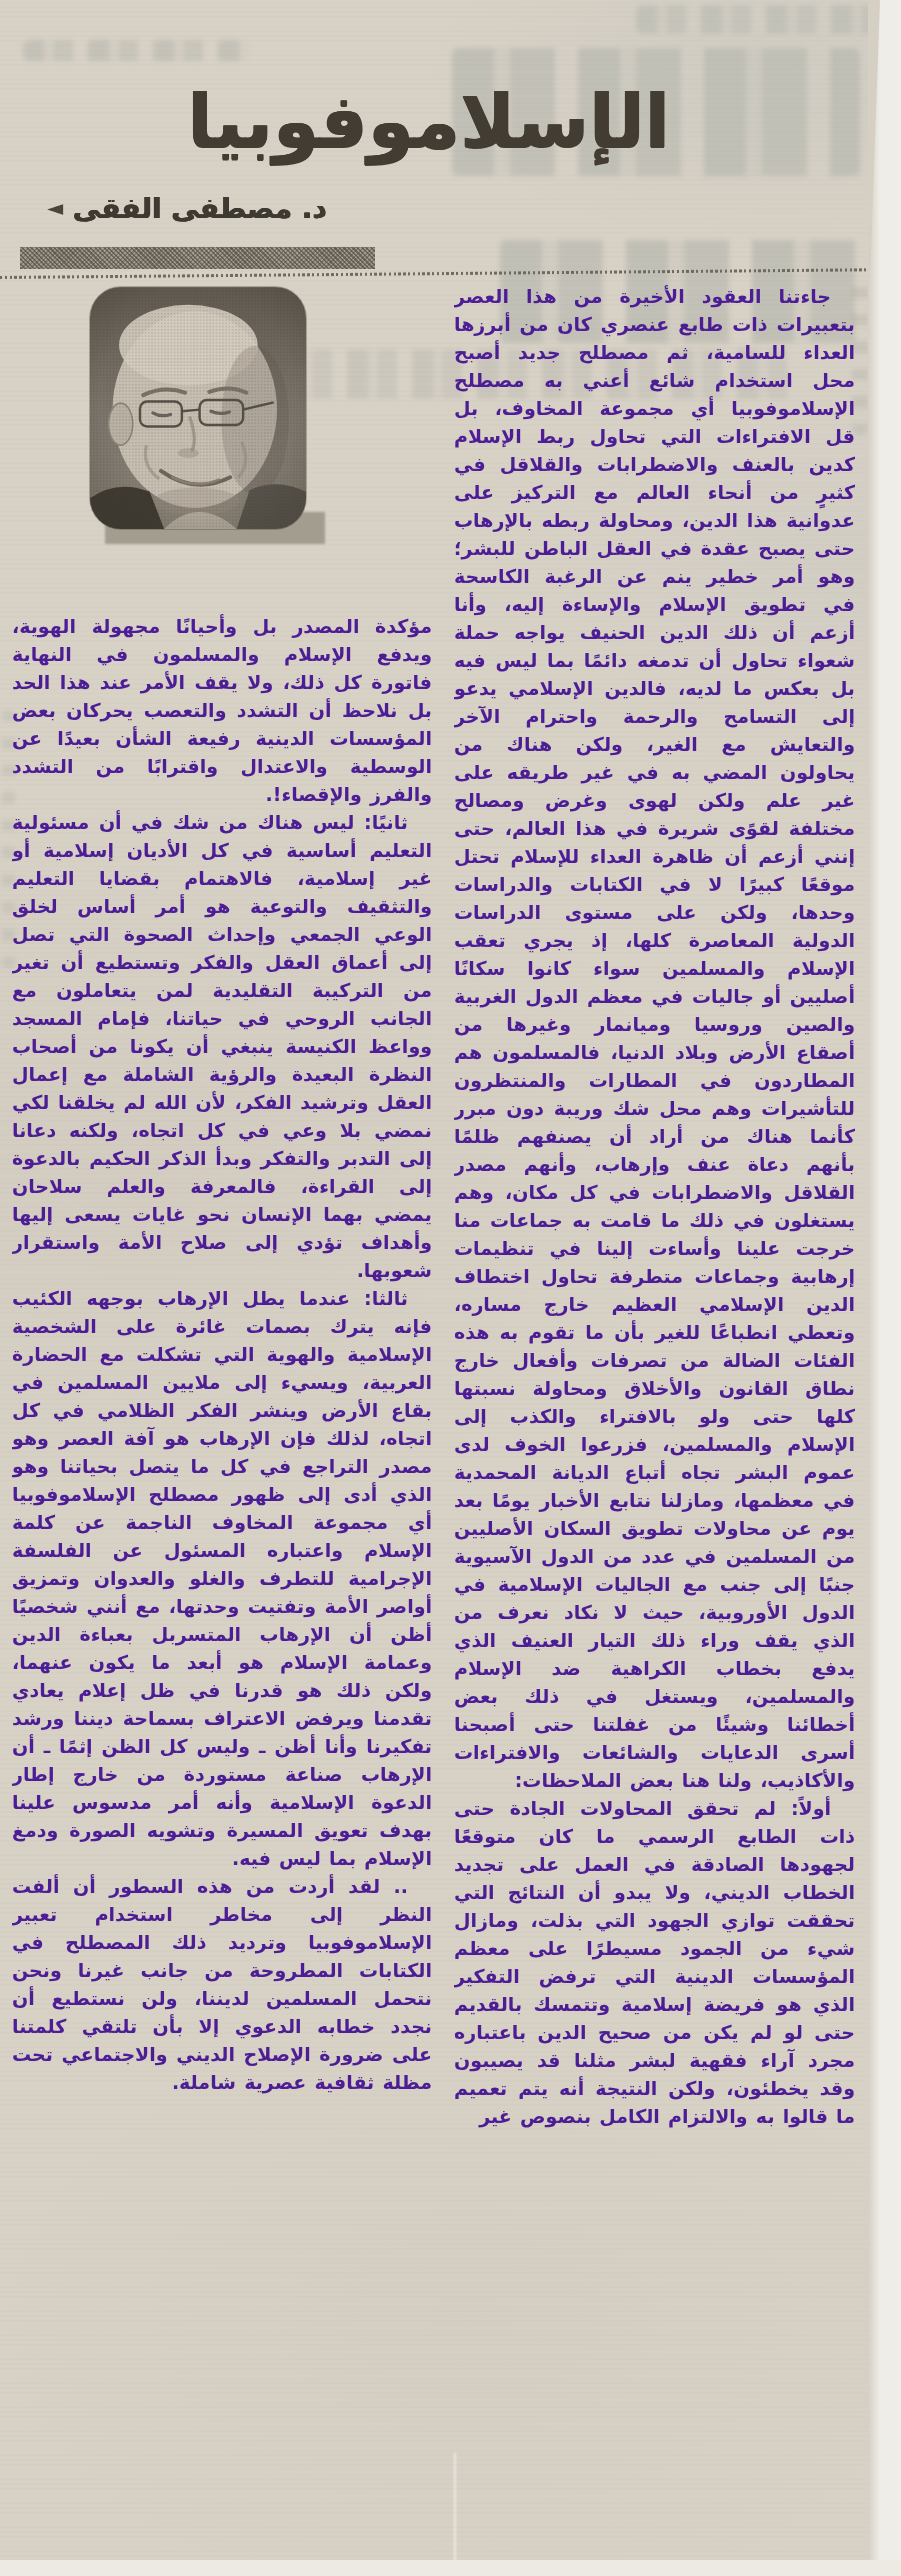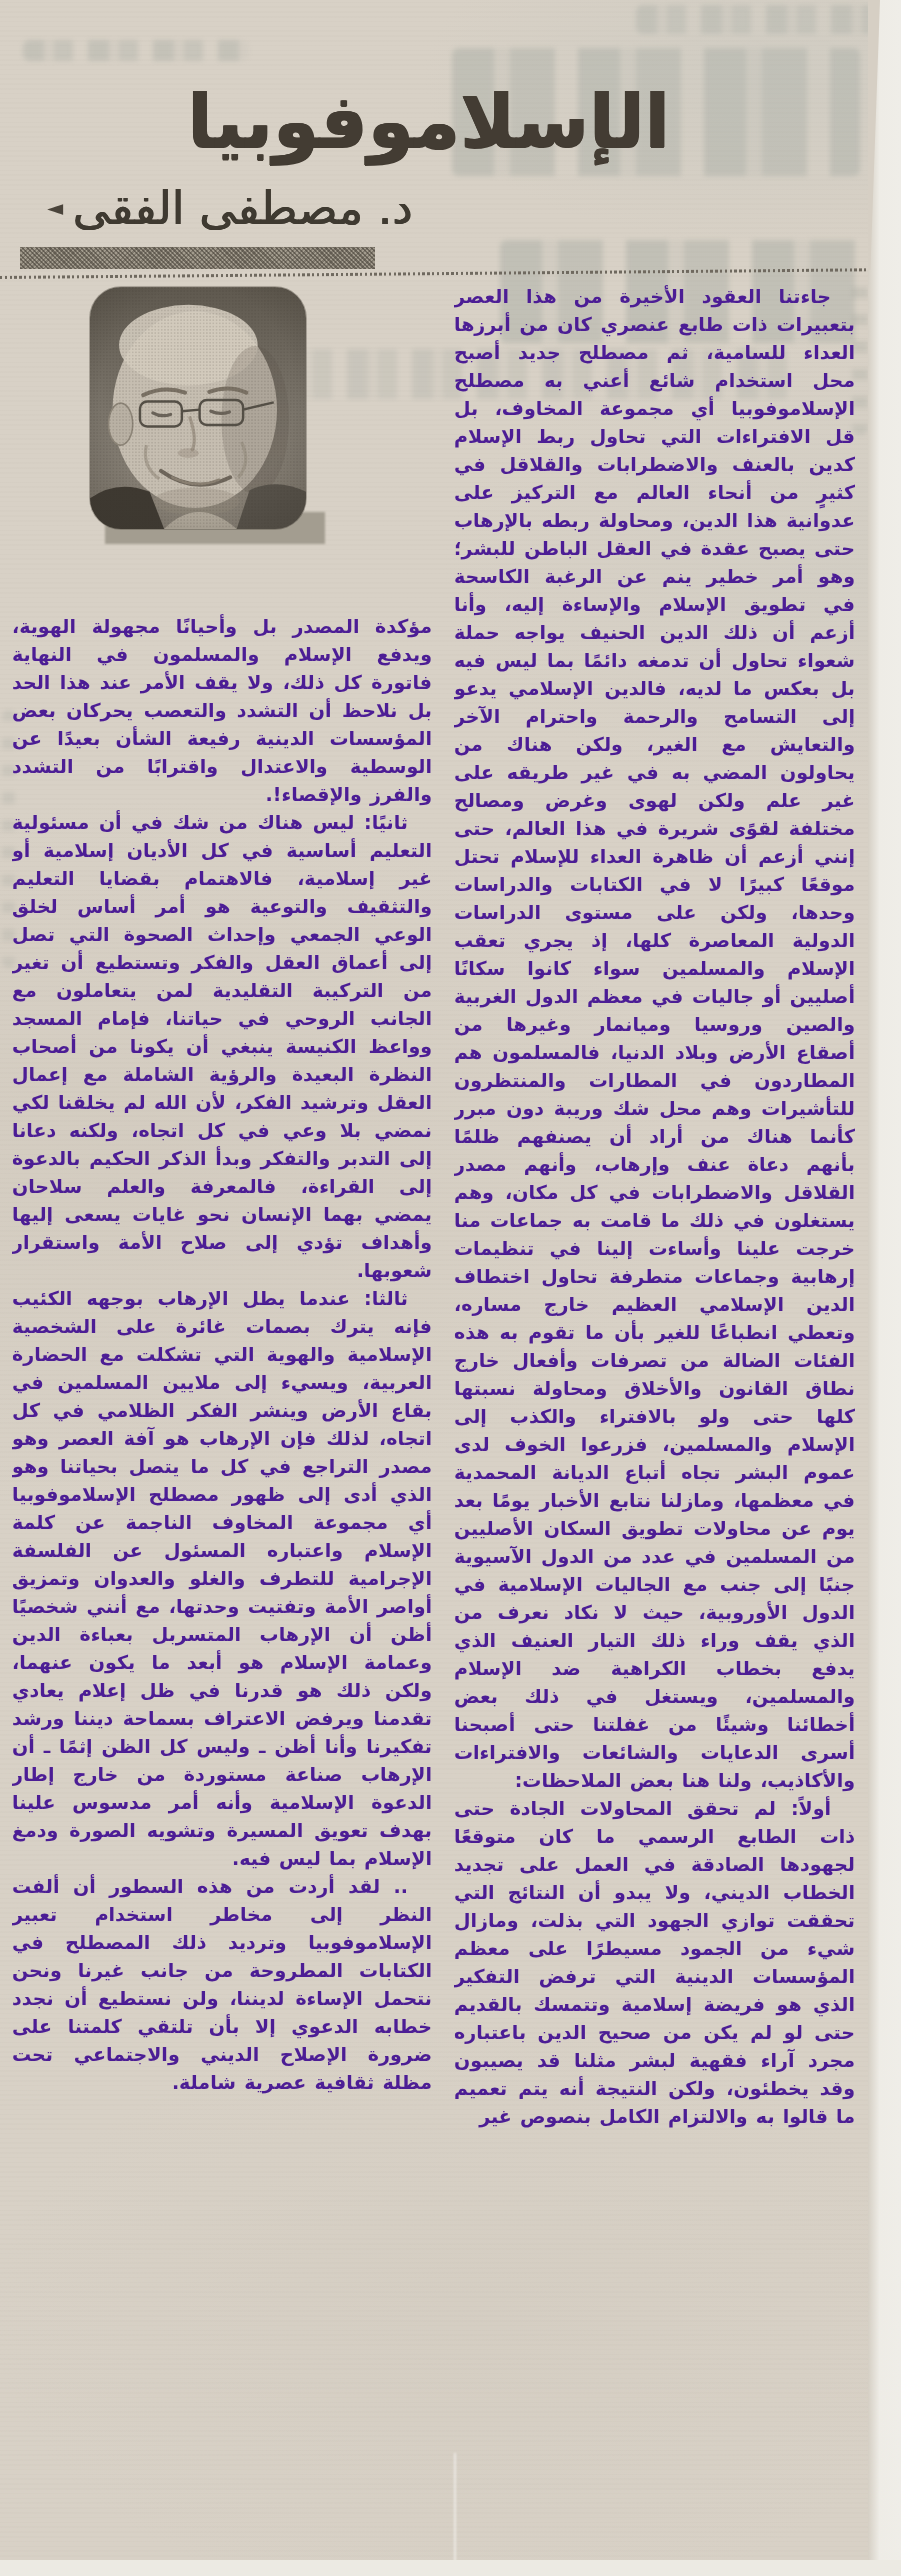--- a/index.html
+++ b/index.html
@@ -25,21 +25,21 @@
             transparent 11.3px 27.4px);}
   
   .headline{position:absolute;left:234px;top:11.3px;width:436px;z-index:4;
     direction:rtl;text-align:center;font-weight:bold;font-size:74px;line-height:121px;
     color:#433c33;letter-spacing:-1.6px;
     text-shadow:0.6px 0 currentColor,-0.6px 0 currentColor,0 0.6px currentColor;}
   
   .byline{position:absolute;left:47px;top:182px;width:266px;height:52px;z-index:4;
     display:flex;align-items:center;gap:9.7px;}
   .byline-marker{font-size:21px;color:#4a443b;line-height:1;}
-  .byline-name{direction:rtl;font-weight:normal;font-size:46px;color:#3f3a31;white-space:nowrap;
+  .byline-name{direction:rtl;font-weight:bold;font-size:28px;color:#3f3a31;white-space:nowrap;
     text-shadow:0.5px 0 currentColor,-0.5px 0 currentColor;}
   
   .author-bar{position:absolute;left:20px;top:247px;width:355px;height:22px;z-index:3;
     background:
       repeating-linear-gradient(45deg, rgba(70,64,55,.55) 0 1.6px, transparent 1.6px 3.2px),
       repeating-linear-gradient(-45deg, rgba(70,64,55,.35) 0 1.6px, transparent 1.6px 3.2px),
       #a29b8d;}
   .dotted-rule{position:absolute;left:0;top:272px;width:901px;height:3.2px;z-index:3;
     transform:rotate(-0.5deg);
     background:repeating-linear-gradient(90deg,#6f695f 0 2.4px, transparent 2.4px 4.8px);}
@@ -147,21 +147,21 @@
 
   <div class="col col-right">
     <p class="p-indent">جاءتنا العقود الأخيرة من هذا العصر بتعبيرات ذات طابع عنصري كان من أبرزها العداء للسامية، ثم مصطلح جديد أصبح محل استخدام شائع أعني به مصطلح الإسلاموفوبيا أي مجموعة المخاوف، بل قل الافتراءات التي تحاول ربط الإسلام كدين بالعنف والاضطرابات والقلاقل في كثيرٍ من أنحاء العالم مع التركيز على عدوانية هذا الدين، ومحاولة ربطه بالإرهاب حتى يصبح عقدة في العقل الباطن للبشر؛ وهو أمر خطير ينم عن الرغبة الكاسحة في تطويق الإسلام والإساءة إليه، وأنا أزعم أن ذلك الدين الحنيف يواجه حملة شعواء تحاول أن تدمغه دائمًا بما ليس فيه بل بعكس ما لديه، فالدين الإسلامي يدعو إلى التسامح والرحمة واحترام الآخر والتعايش مع الغير، ولكن هناك من يحاولون المضي به في غير طريقه على غير علم ولكن لهوى وغرض ومصالح مختلفة لقوًى شريرة في هذا العالم، حتى إنني أزعم أن ظاهرة العداء للإسلام تحتل موقعًا كبيرًا لا في الكتابات والدراسات وحدها، ولكن على مستوى الدراسات الدولية المعاصرة كلها، إذ يجري تعقب الإسلام والمسلمين سواء كانوا سكانًا أصليين أو جاليات في معظم الدول الغربية والصين وروسيا وميانمار وغيرها من أصقاع الأرض وبلاد الدنيا، فالمسلمون هم المطاردون في المطارات والمنتظرون للتأشيرات وهم محل شك وريبة دون مبرر كأنما هناك من أراد أن يصنفهم ظلمًا بأنهم دعاة عنف وإرهاب، وأنهم مصدر القلاقل والاضطرابات في كل مكان، وهم يستغلون في ذلك ما قامت به جماعات منا خرجت علينا وأساءت إلينا في تنظيمات إرهابية وجماعات متطرفة تحاول اختطاف الدين الإسلامي العظيم خارج مساره، وتعطي انطباعًا للغير بأن ما تقوم به هذه الفئات الضالة من تصرفات وأفعال خارج نطاق القانون والأخلاق ومحاولة نسبتها كلها حتى ولو بالافتراء والكذب إلى الإسلام والمسلمين، فزرعوا الخوف لدى عموم البشر تجاه أتباع الديانة المحمدية في معظمها، ومازلنا نتابع الأخبار يومًا بعد يوم عن محاولات تطويق السكان الأصليين من المسلمين في عدد من الدول الآسيوية جنبًا إلى جنب مع الجاليات الإسلامية في الدول الأوروبية، حيث لا نكاد نعرف من الذي يقف وراء ذلك التيار العنيف الذي يدفع بخطاب الكراهية ضد الإسلام والمسلمين، ويستغل في ذلك بعض أخطائنا وشيئًا من غفلتنا حتى أصبحنا أسرى الدعايات والشائعات والافتراءات والأكاذيب، ولنا هنا بعض الملاحظات:</p>
     <p class="p-indent">أولاً: لم تحقق المحاولات الجادة حتى ذات الطابع الرسمي ما كان متوقعًا لجهودها الصادقة في العمل على تجديد الخطاب الديني، ولا يبدو أن النتائج التي تحققت توازي الجهود التي بذلت، ومازال شيء من الجمود مسيطرًا على معظم المؤسسات الدينية التي ترفض التفكير الذي هو فريضة إسلامية وتتمسك بالقديم حتى لو لم يكن من صحيح الدين باعتباره مجرد آراء فقهية لبشر مثلنا قد يصيبون وقد يخطئون، ولكن النتيجة أنه يتم تعميم ما قالوا به والالتزام الكامل بنصوص غير</p>
   </div>
 
   <div class="col col-left">
     <p>مؤكدة المصدر بل وأحيانًا مجهولة الهوية، ويدفع الإسلام والمسلمون في النهاية فاتورة كل ذلك، ولا يقف الأمر عند هذا الحد بل نلاحظ أن التشدد والتعصب يحركان بعض المؤسسات الدينية رفيعة الشأن بعيدًا عن الوسطية والاعتدال واقترابًا من التشدد والفرز والإقصاء!.</p>
     <p class="p-indent">ثانيًا: ليس هناك من شك في أن مسئولية التعليم أساسية في كل الأديان إسلامية أو غير إسلامية، فالاهتمام بقضايا التعليم والتثقيف والتوعية هو أمر أساس لخلق الوعي الجمعي وإحداث الصحوة التي تصل إلى أعماق العقل والفكر وتستطيع أن تغير من التركيبة التقليدية لمن يتعاملون مع الجانب الروحي في حياتنا، فإمام المسجد وواعظ الكنيسة ينبغي أن يكونا من أصحاب النظرة البعيدة والرؤية الشاملة مع إعمال العقل وترشيد الفكر، لأن الله لم يخلقنا لكي نمضي بلا وعي في كل اتجاه، ولكنه دعانا إلى التدبر والتفكر وبدأ الذكر الحكيم بالدعوة إلى القراءة، فالمعرفة والعلم سلاحان يمضي بهما الإنسان نحو غايات يسعى إليها وأهداف تؤدي إلى صلاح الأمة واستقرار شعوبها.</p>
     <p class="p-indent">ثالثا: عندما يطل الإرهاب بوجهه الكئيب فإنه يترك بصمات غائرة على الشخصية الإسلامية والهوية التي تشكلت مع الحضارة العربية، ويسيء إلى ملايين المسلمين في بقاع الأرض وينشر الفكر الظلامي في كل اتجاه، لذلك فإن الإرهاب هو آفة العصر وهو مصدر التراجع في كل ما يتصل بحياتنا وهو الذي أدى إلى ظهور مصطلح الإسلاموفوبيا أي مجموعة المخاوف الناجمة عن كلمة الإسلام واعتباره المسئول عن الفلسفة الإجرامية للتطرف والغلو والعدوان وتمزيق أواصر الأمة وتفتيت وحدتها، مع أنني شخصيًا أظن أن الإرهاب المتسربل بعباءة الدين وعمامة الإسلام هو أبعد ما يكون عنهما، ولكن ذلك هو قدرنا في ظل إعلام يعادي تقدمنا ويرفض الاعتراف بسماحة ديننا ورشد تفكيرنا وأنا أظن ـ وليس كل الظن إثمًا ـ أن الإرهاب صناعة مستوردة من خارج إطار الدعوة الإسلامية وأنه أمر مدسوس علينا بهدف تعويق المسيرة وتشويه الصورة ودمغ الإسلام بما ليس فيه.</p>
-    <p class="p-indent">.. لقد أردت من هذه السطور أن ألفت النظر إلى مخاطر استخدام تعبير الإسلاموفوبيا وترديد ذلك المصطلح في الكتابات المطروحة من جانب غيرنا ونحن نتحمل الإساءة لديننا، ولن نستطيع أن نجدد خطابه الدعوي إلا بأن تلتقي كلمتنا على ضرورة الإصلاح الديني والاجتماعي تحت مظلة ثقافية عصرية شاملة.</p>
+    <p class="p-indent">.. لقد أردت من هذه السطور أن ألفت النظر إلى مخاطر استخدام تعبير الإسلاموفوبيا وترديد ذلك المصطلح في الكتابات المطروحة من جانب غيرنا ونحن نتحمل المسلمين لديننا، ولن نستطيع أن نجدد خطابه الدعوي إلا بأن تلتقي كلمتنا على ضرورة الإصلاح الديني والاجتماعي تحت مظلة ثقافية عصرية شاملة.</p>
   </div>
 
   <div class="crease"></div>
   <div class="scan-edge-right"></div>
   <div class="paper-notch"></div>
   <div class="scan-edge-bottom"></div>
 
 </div>
 
 

